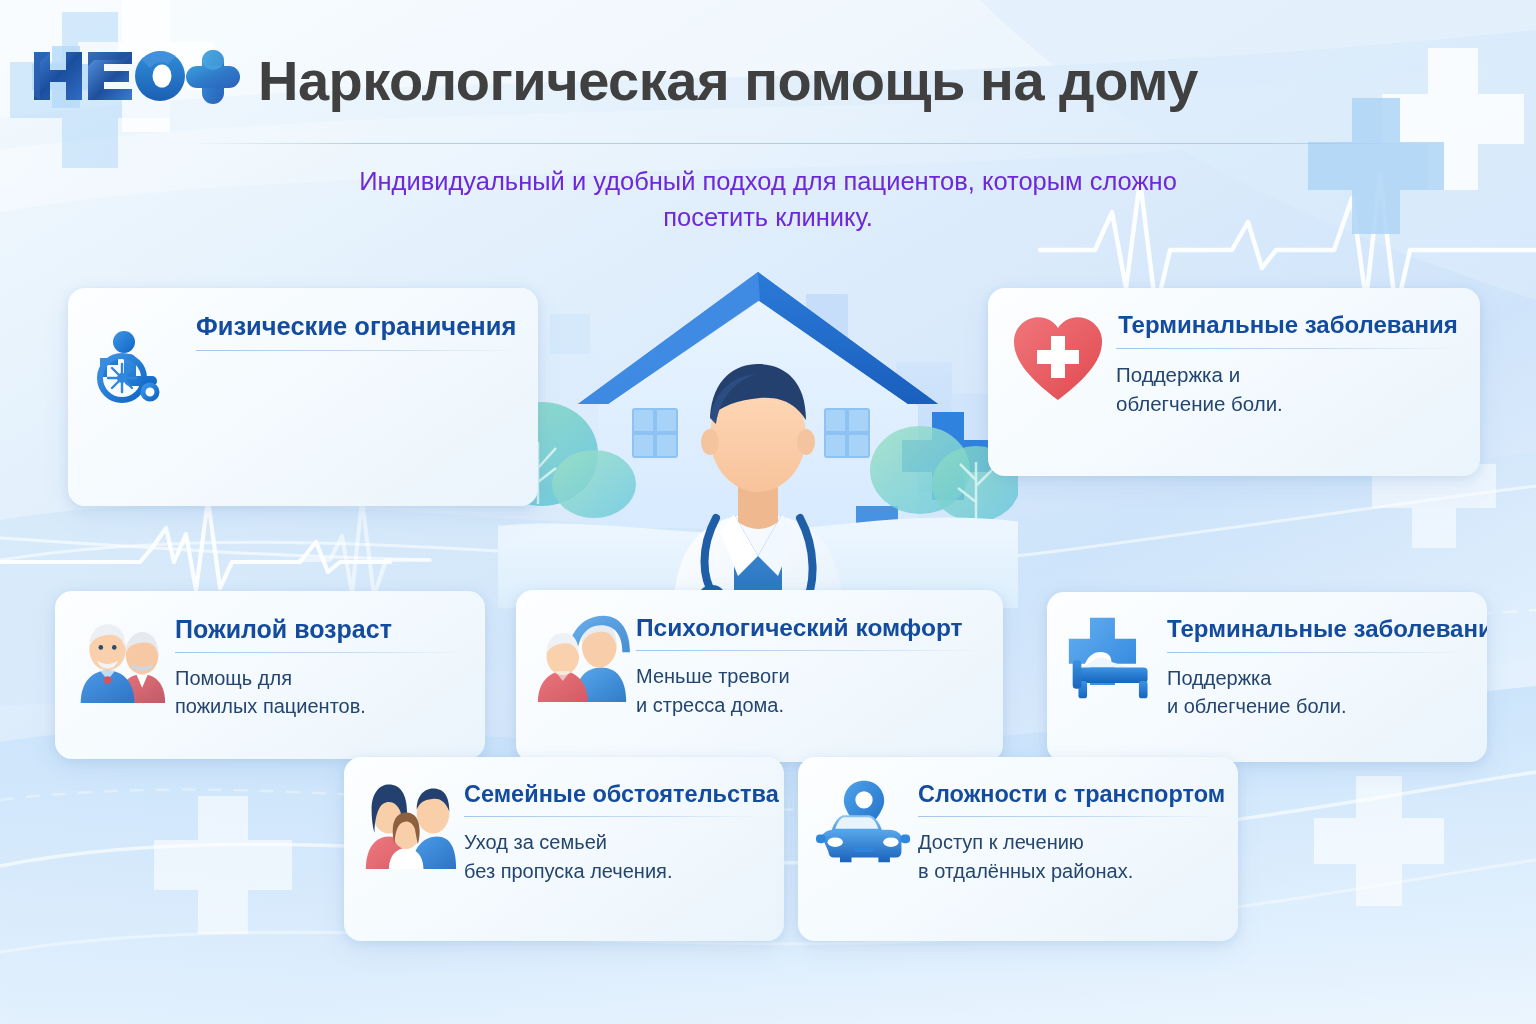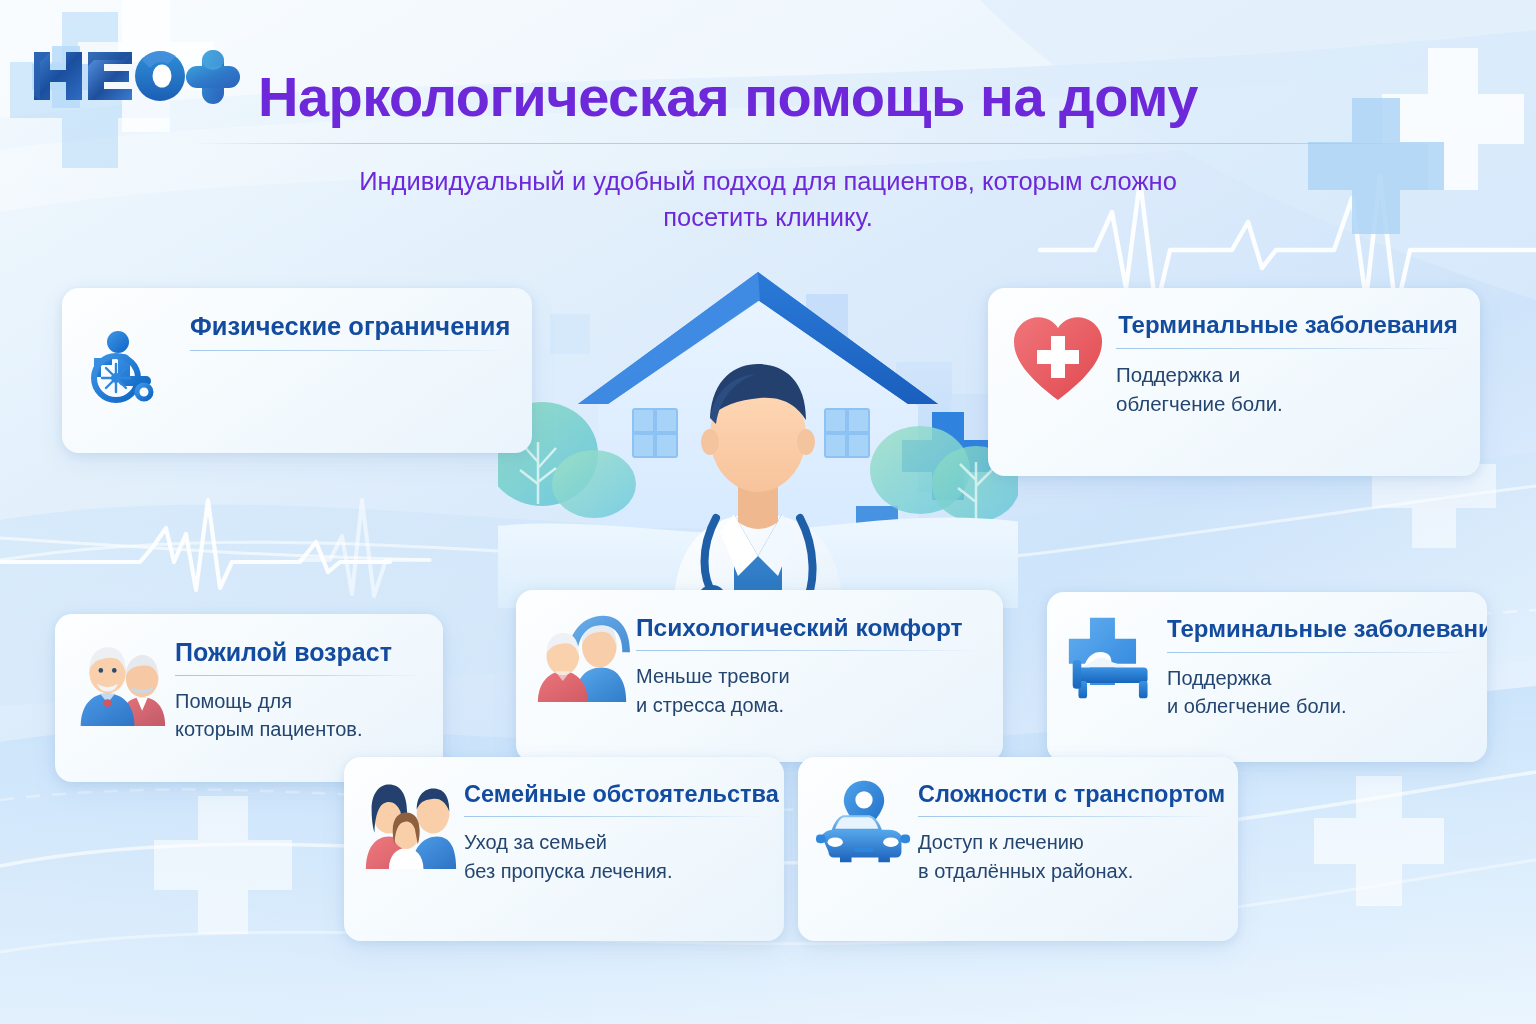--- a/index.html
+++ b/index.html
@@ -21,23 +21,23 @@
 
   
   .header { position:absolute; left:0; top:0; width:1536px; height:150px; }
   .logo {
     position:absolute; left:20px; top:38px;
     font-size:74px; font-weight:bold; letter-spacing:-2px;
     line-height:1;
   }
   .logo svg { display:block; }
   .title {
-    position:absolute; left:258px; top:68px;
+    position:absolute; left:258px; top:52px;
     font-size:56px; font-weight:bold; line-height:1.05;
-    color:#6d28d9; white-space:nowrap;
+    color:#404040; white-space:nowrap;
     letter-spacing:-0.5px;
   }
   .header-rule {
     position:absolute; left:190px; top:143px; width:1250px; height:1px;
     background:linear-gradient(90deg,rgba(150,195,235,0) 0%,rgba(150,195,235,.75) 14%,rgba(150,195,235,.75) 86%,rgba(150,195,235,0) 100%);
   }
   .subtitle {
     position:absolute; left:318px; top:163px; width:900px;
     text-align:center; font-size:25.5px; line-height:1.42;
     color:#6d28d9;
@@ -66,23 +66,23 @@
   }
   .card-rule {
     height:1px; margin:9px 0 11px 0;
     background:linear-gradient(90deg,rgba(146,190,232,.85) 0%,rgba(146,190,232,.5) 60%,rgba(146,190,232,0) 100%);
   }
   .card-desc {
     font-size:20.5px; line-height:1.42; color:#23456f; white-space:pre-line;
   }
 
   
-  #card-physical   { left:62px;   top:288px; width:470px;  height:165px; }
+  #card-physical   { left:68px;   top:288px; width:470px;  height:218px; }
   #card-terminal-a { left:988px;  top:288px; width:492px;  height:188px; }
-  #card-elderly    { left:55px;   top:614px; width:388px;  height:168px; }
+  #card-elderly    { left:55px;   top:591px; width:430px;  height:168px; }
   #card-psych      { left:516px;  top:590px; width:487px;  height:172px; }
   #card-terminal-b { left:1047px; top:592px; width:440px;  height:170px; }
   #card-family     { left:344px;  top:757px; width:440px;  height:184px; }
   #card-transport  { left:798px;  top:757px; width:440px;  height:184px; }
 
   #card-physical .card-title { font-size:25.5px; }
   #card-terminal-a .card-title,
   #card-terminal-b .card-title { font-size:24px;text-align:center; }
   #card-family .card-title,
   #card-transport .card-title { font-size:23.5px; }
@@ -449,21 +449,21 @@
       <path d="M28,62 l8,10 l8,-10 z" fill="#bfdcf4"></path>
       <circle cx="36" cy="72" r="4" fill="#d3555e"></circle>
       <circle cx="29" cy="38" r="2.4" fill="#2b4a6e"></circle>
       <circle cx="43" cy="38" r="2.4" fill="#2b4a6e"></circle>
     </svg>
   </div>
   <div class="card-body">
     <div class="card-title">Пожилой возраст</div>
     <div class="card-rule"></div>
     <div class="card-desc">Помощь для
-которым пациентов.</div>
+пожилых пациентов.</div>
   </div>
 </div>
 
 <div class="card" id="card-psych">
   <div class="card-ico small">
     <svg width="100" height="96" viewBox="0 0 100 96">
       <defs>
         <linearGradient id="pb" x1="0" y1="0" x2="1" y2="1">
           <stop offset="0" stop-color="#5aa8ec"></stop>
             <stop offset="1" stop-color="#2f7cc9"></stop>

